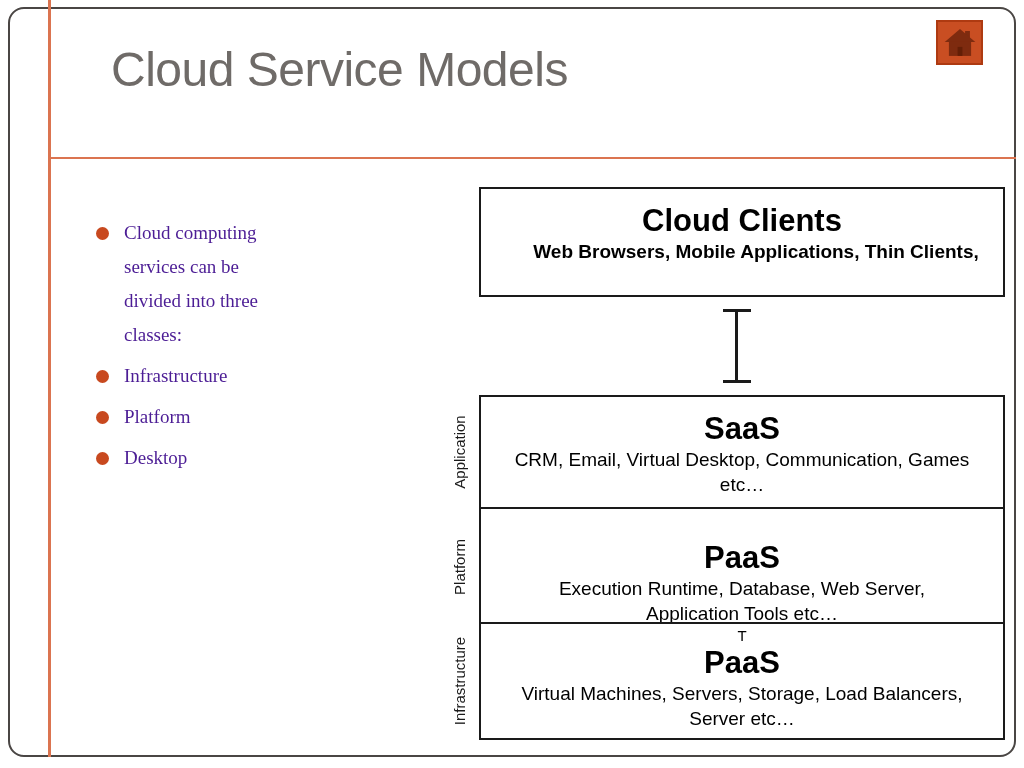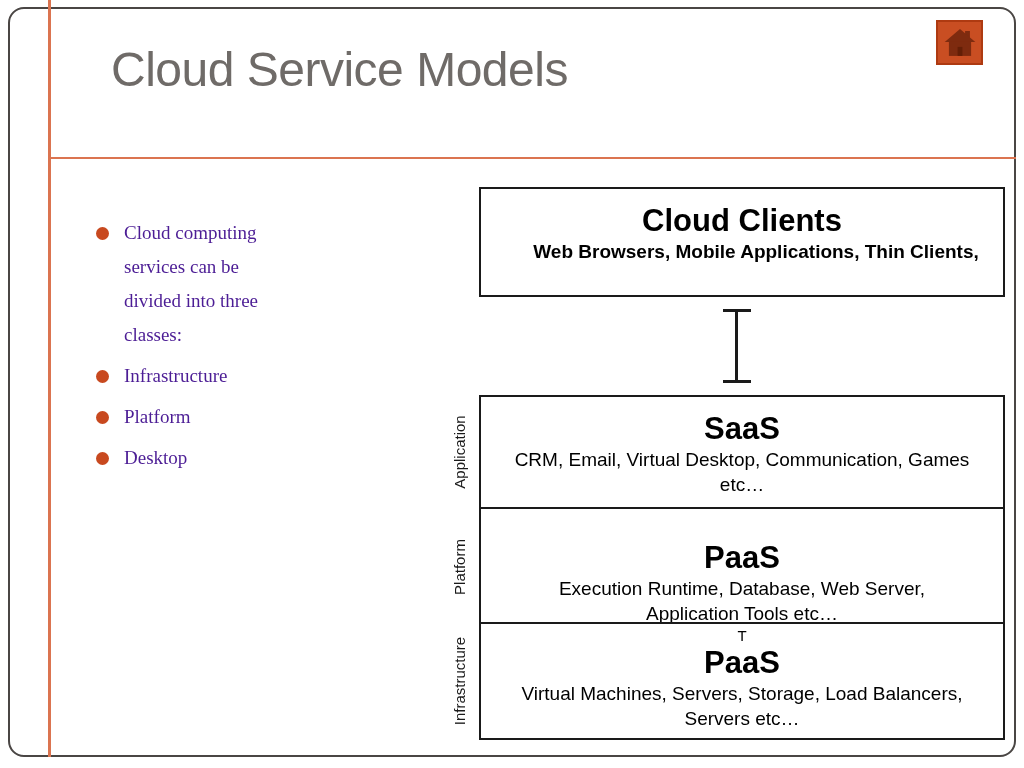--- a/index.html
+++ b/index.html
@@ -153,18 +153,18 @@
 <div class="dbox" id="box-paas">
   <div class="dbox-title">PaaS</div>
   <div class="dbox-desc">Execution Runtime, Database, Web Server,</div>
   <div class="dbox-desc">Application Tools etc…</div>
 </div>
 
 <div class="dbox" id="box-iaas">
   <div class="t-mark">T</div>
   <div class="dbox-title">PaaS</div>
   <div class="dbox-desc">Virtual Machines, Servers, Storage, Load Balancers,</div>
-  <div class="dbox-desc">Servers etc…</div>
+  <div class="dbox-desc">Server etc…</div>
 </div>
 
 <div class="side-label" id="label-application">Application</div>
 <div class="side-label" id="label-platform">Platform</div>
 <div class="side-label" id="label-infrastructure">Infrastructure</div>
 
 </body></html>

